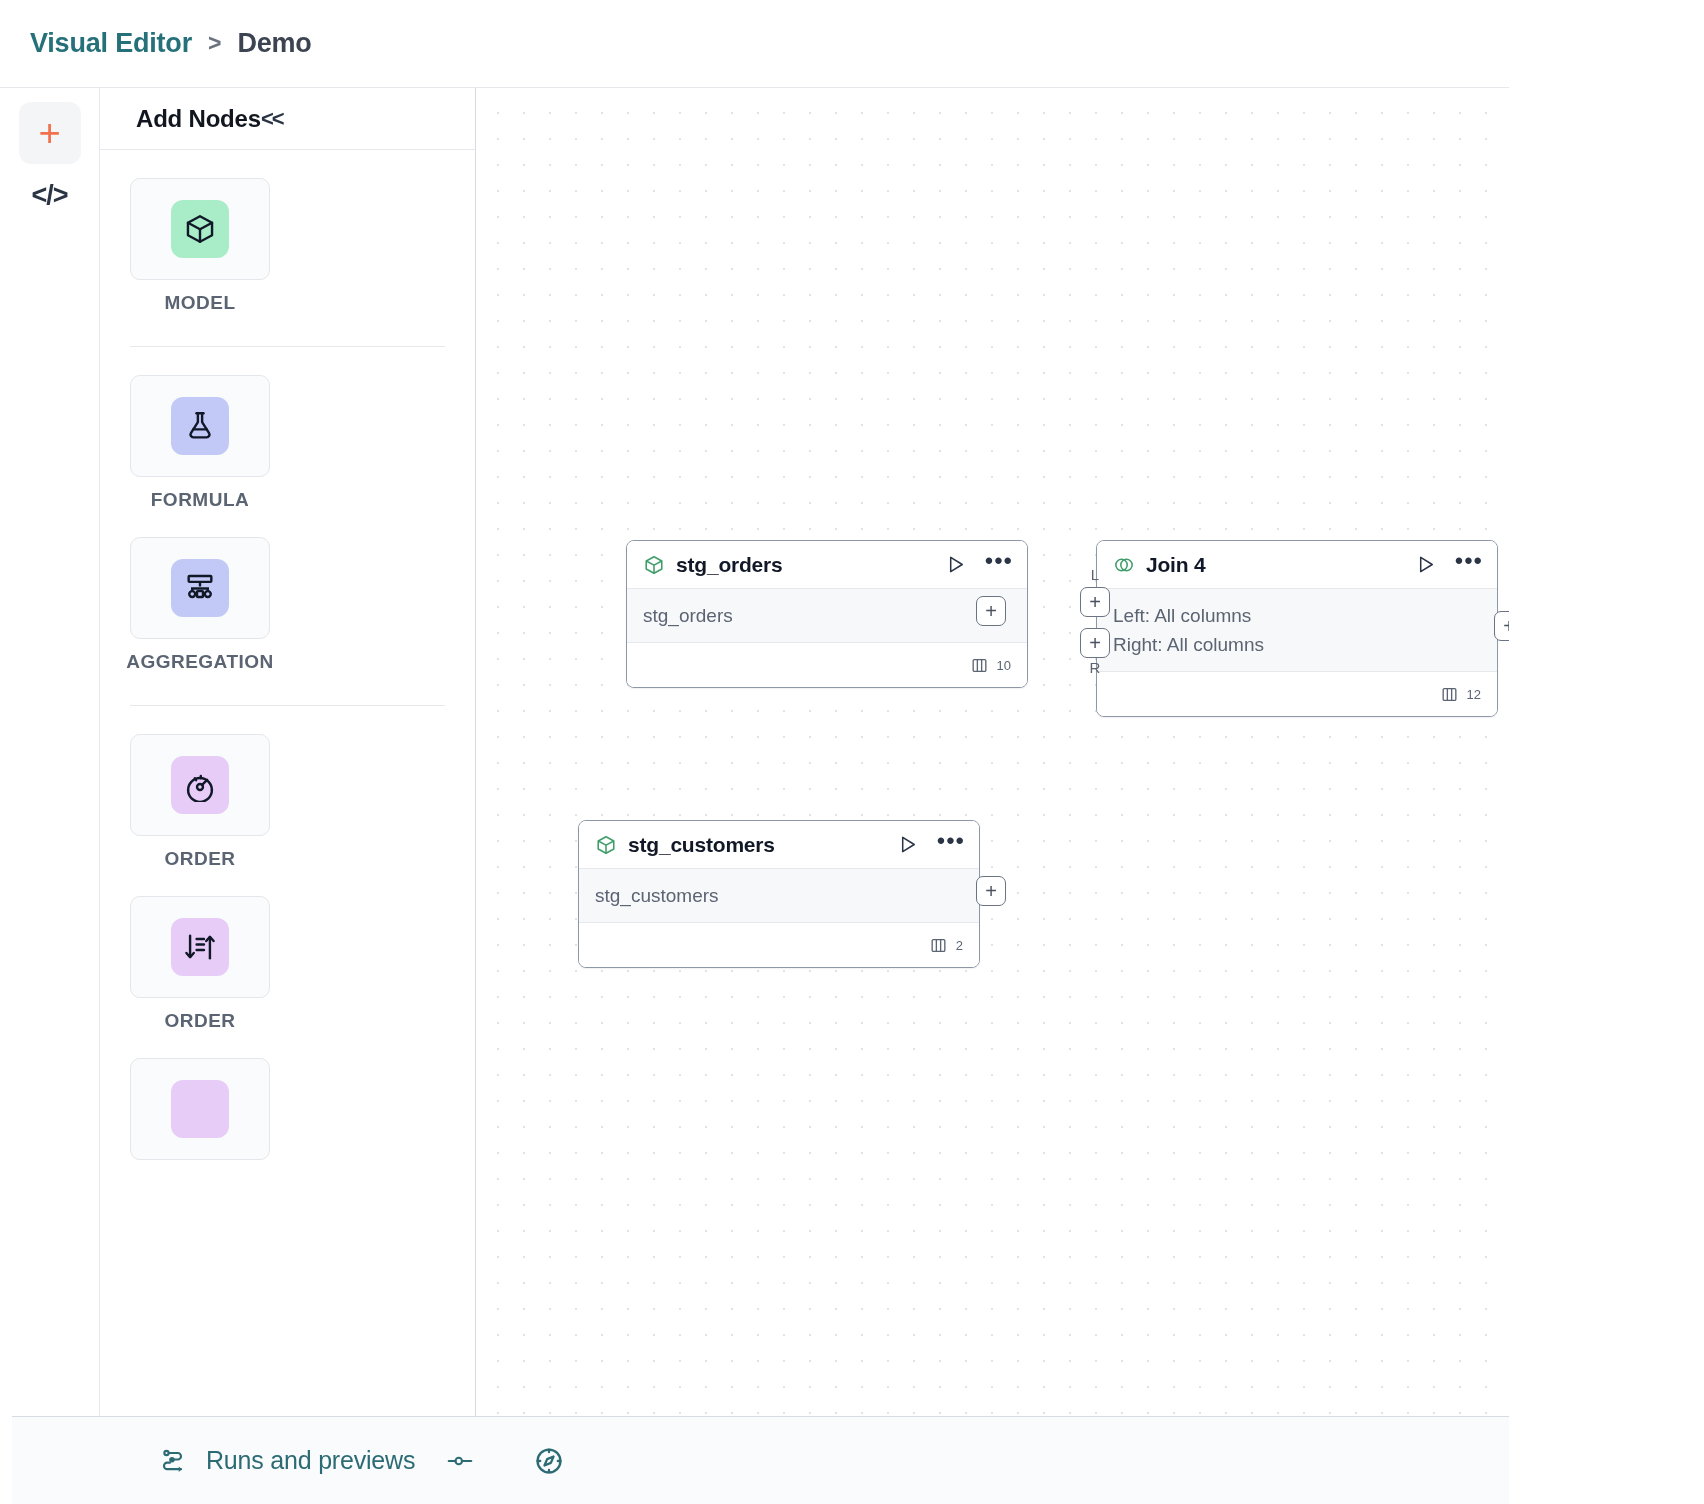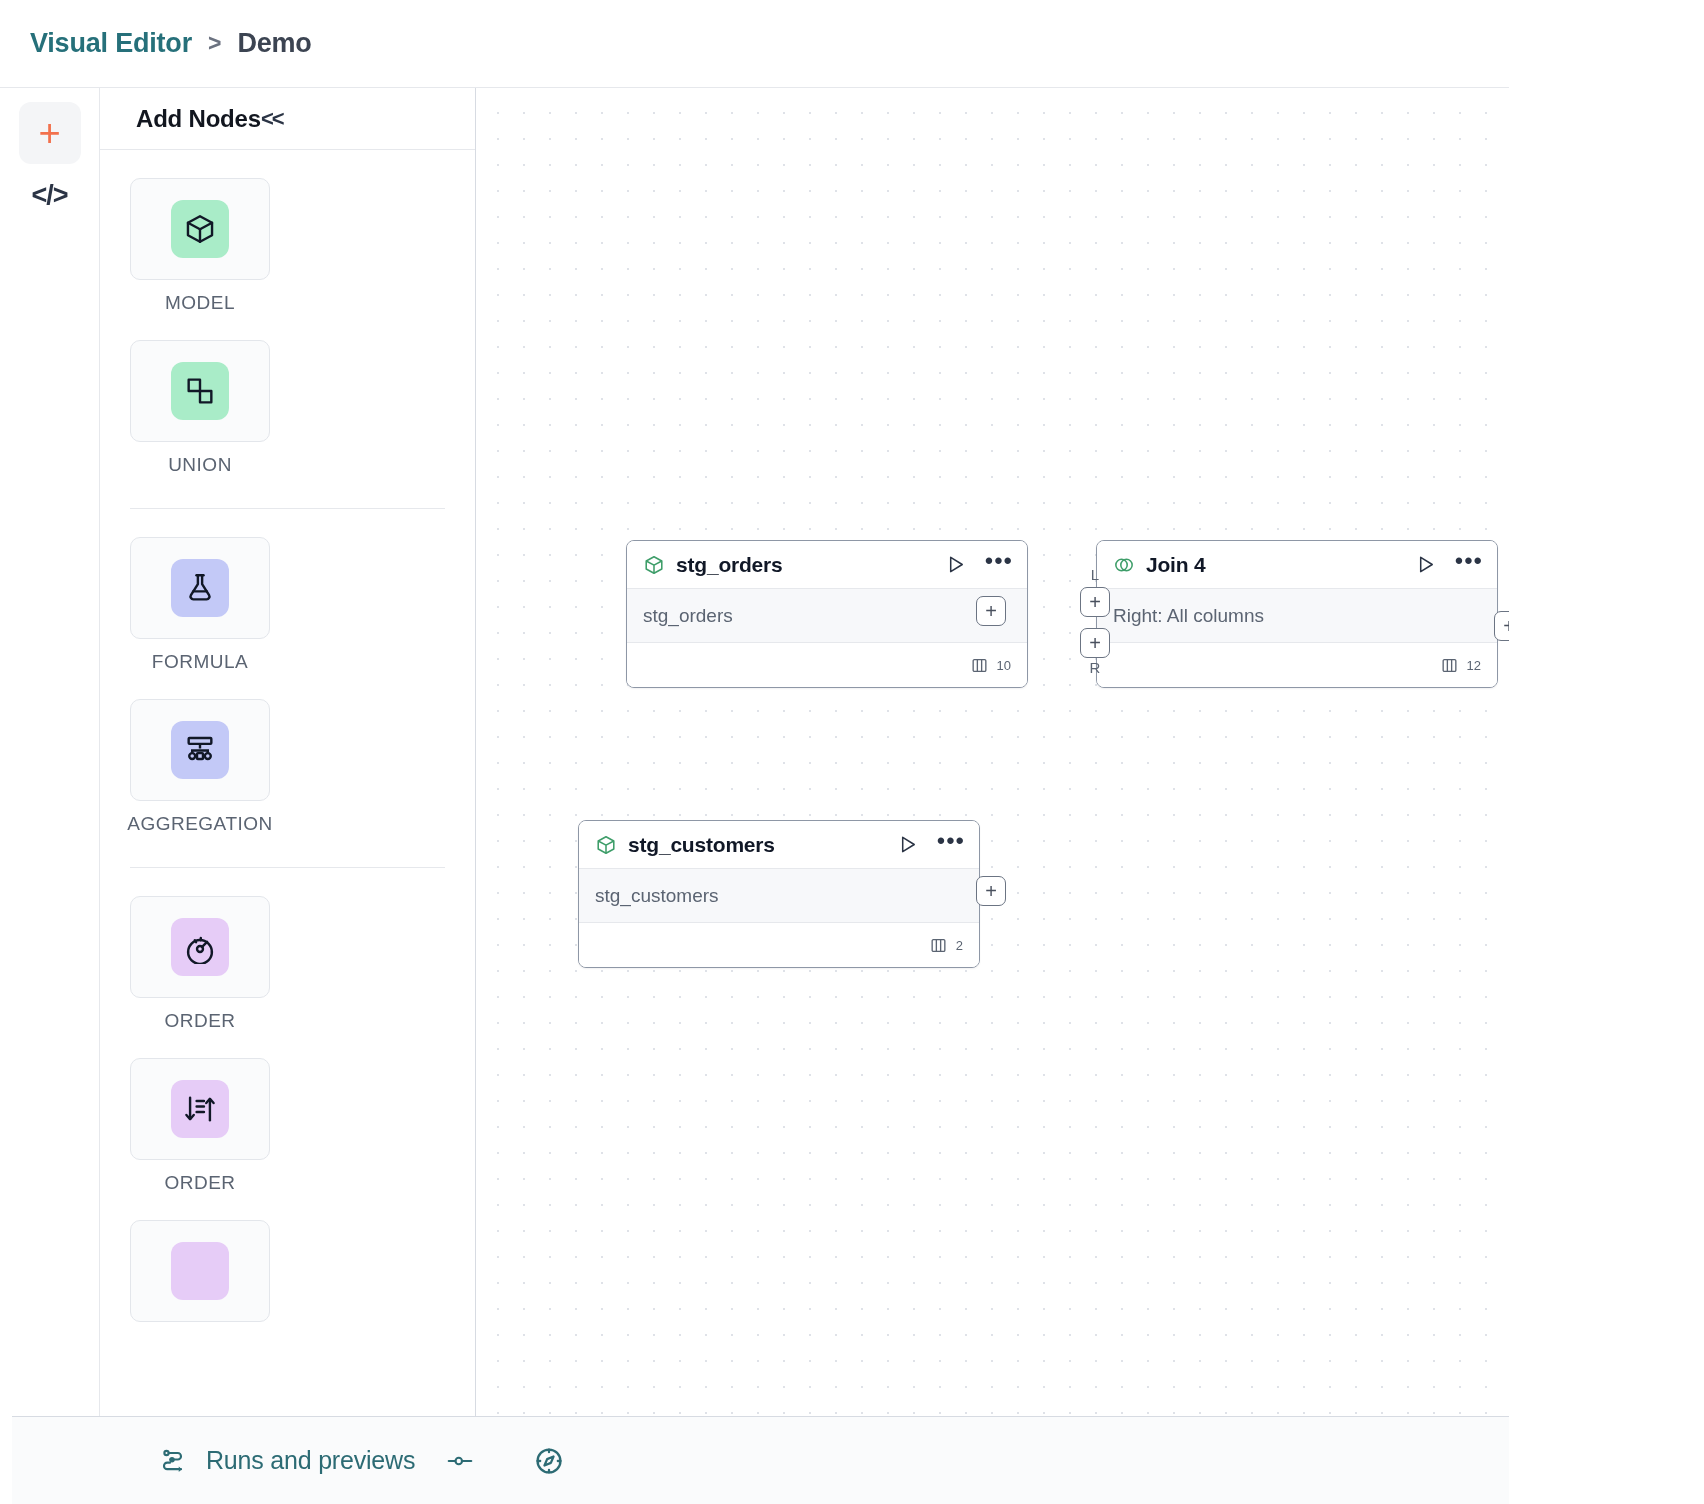--- a/index.html
+++ b/index.html
@@ -56,21 +56,21 @@
   .panel-head {
     height: 62px; flex: 0 0 62px;
     display: flex; align-items: center; 
     padding: 0 36px 0 36px;
     border-bottom: 1px solid #e6e8ec;
   }
   .panel-title { font-size: 24px; font-weight: 700; color: #12161f; letter-spacing: -0.2px; }
   .collapse-glyph { color: #2b3445; font-size: 22px; font-weight: 700; letter-spacing: -2px; cursor: pointer; }
 
   .panel-body { flex: 1 1 auto; overflow: hidden; padding: 28px 30px 0 30px; }
-  .node-grid { display: flex; flex-wrap: wrap; gap: 0 40px; }
+  .node-grid { display: flex; flex-wrap: wrap; gap: 0 40px; font-weight: bold; }
   .node-cell {
     width: 140px; margin-bottom: 26px;
     display: flex; flex-direction: column; align-items: center;
   }
   .node-tile {
     width: 140px; height: 102px;
     border: 1px solid #e3e6eb; border-radius: 10px;
     background: #fafbfc;
     display: flex; align-items: center; justify-content: center;
     cursor: pointer;
@@ -202,30 +202,20 @@
                   <path d="M12 3 20.5 7.6v8.8L12 21 3.5 16.4V7.6z"></path>
                   <path d="M3.5 7.6 12 12.2l8.5-4.6"></path>
                     <path d="M12 12.2V21"></path>
                 </svg>
               </div>
             </div>
             <div class="node-label">MODEL</div>
           </div>
 
 
-          <div class="node-cell">
-            <div class="node-tile">
-              <div class="node-swatch sw-green">
-                <svg width="34" height="34" viewBox="0 0 24 24" fill="none" stroke="#111827" stroke-width="1.7" stroke-linejoin="round">
-                  <path d="M4 4h8v8h8v8h-8v-8H4z"></path>
-                </svg>
-              </div>
-            </div>
-            <div class="node-label">UNION</div>
-          </div>
         </div>
 
         <div class="panel-divider"></div>
 
         <div class="node-grid">
           <div class="node-cell">
             <div class="node-tile">
               <div class="node-swatch sw-blue">
                 <svg width="34" height="34" viewBox="0 0 24 24" fill="none" stroke="#111827" stroke-width="1.7" stroke-linecap="round" stroke-linejoin="round">
                   <path d="M9.5 3h5"></path>
@@ -381,20 +371,21 @@
           <div class="gnode-head-actions">
             <span class="icon-btn">
               <svg width="23" height="23" viewBox="0 0 24 24" fill="none" stroke="#2b3445" stroke-width="1.6" stroke-linejoin="round">
                   <path d="M7 4.5 19 12 7 19.5z"></path>
                 </svg>
             </span>
             <span class="icon-btn dots-glyph">•••</span>
           </div>
         </div>
         <div class="gnode-body">
+          <div class="gnode-body-line">Left: All columns</div>
           <div class="gnode-body-line">Right: All columns</div>
         </div>
         <div class="gnode-foot">
           <span class="col-badge">
             <svg width="19" height="19" viewBox="0 0 24 24" fill="none" stroke="#5b6472" stroke-width="1.7">
               <rect x="4" y="4.5" width="16" height="15" rx="1.6"></rect>
                 <path d="M9.3 4.5v15M14.7 4.5v15"></path>
             </svg>
             <span>12</span>
           </span>

